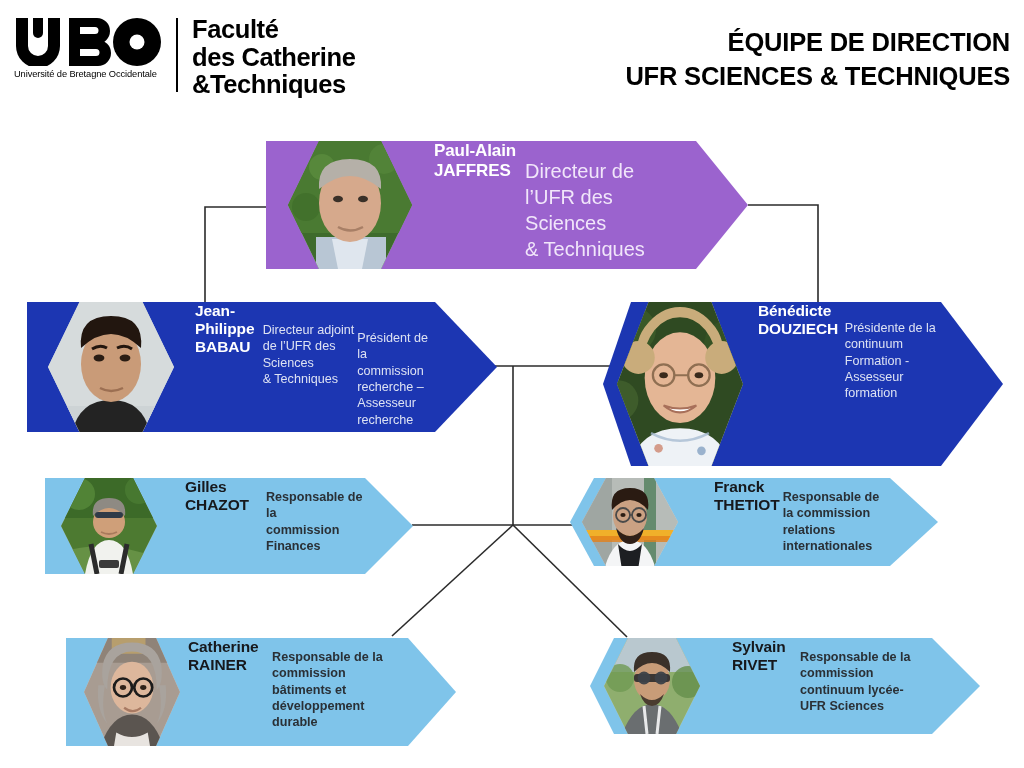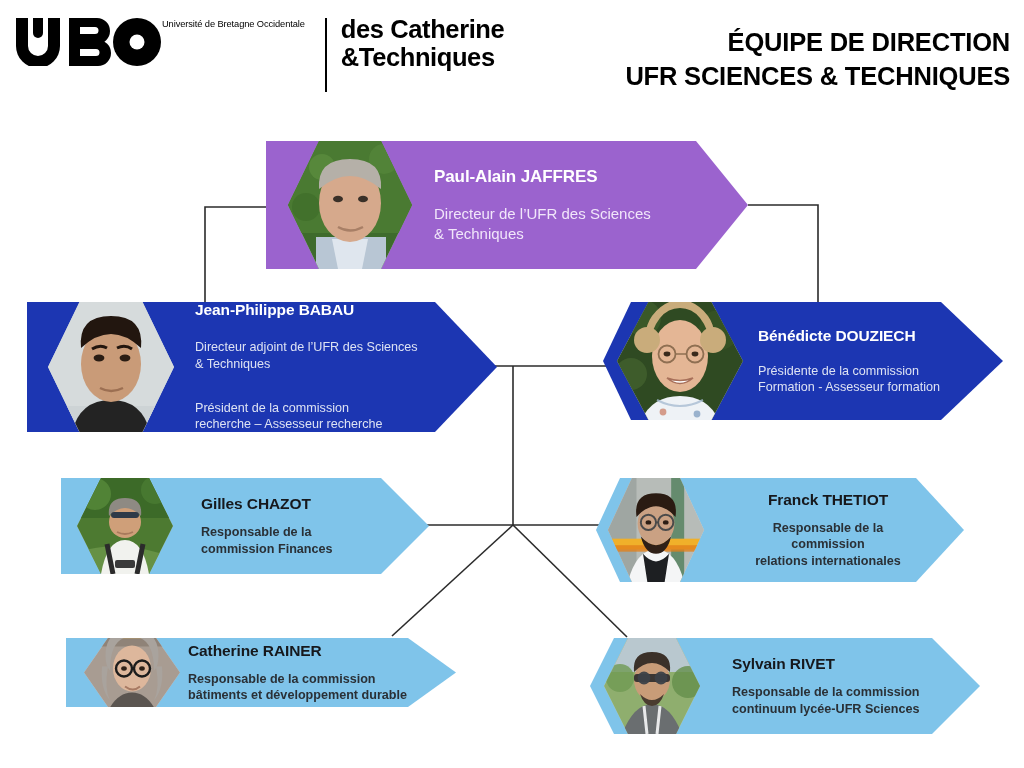--- a/index.html
+++ b/index.html
@@ -22,23 +22,23 @@
     width: 1024px; height: 118px;
   }
   #logo-block {
     position: absolute;
     left: 14px; top: 16px;
     display: flex;
     align-items: flex-start;
   }
   #ubo-mark {
     display: flex;
-    flex-direction: row;
+    flex-direction: column;
     align-items: flex-start;
-    padding-right: 20px;
+    padding-right: 14px;
   }
   #ubo-wordmark { display:block; }
   #ubo-tagline {
     font-size: 9.3px;
     font-weight: 400;
     color: #000;
     letter-spacing: -0.1px;
     margin-top: 3px;
     white-space: nowrap;
     font-family: "Liberation Sans", sans-serif;
@@ -95,37 +95,37 @@
     top: 0;
     height: 100%;
     clip-path: polygon(25% 0, 75% 0, 100% 50%, 75% 100%, 25% 100%, 0 50%);
     overflow: hidden;
     background: #cfd6db;
   }
   .card-text {
     position: absolute;
     top: 0; height: 100%;
     display: flex;
-    flex-direction: column;
+    flex-direction: row;
     justify-content: center;
   }
   .card-name {
     font-weight: bold;
     color: #ffffff;
     letter-spacing: -0.1px;
   }
   .card-role {
     color: #eceef5;
     line-height: 1.3;
   }
   .card-role + .card-role { margin-top: 0.85em; }
 
   
   .lvl1 .card-name { font-size: 17px; }
-  .lvl1 .card-role { font-size: 15px; color: #f1e6fa; }
+  .lvl1 .card-role { font-size: 20px; color: #f1e6fa; }
 
   
   .lvl2 .card-name { font-size: 15.5px; }
   .lvl2 .card-role { font-size: 12.6px; color: #dde2f3; }
 
   
   .lvl3 .card-name { font-size: 15.5px; color: #16181c; }
   .lvl3 .card-role { font-size: 12.6px; color: #2a3036; font-weight: bold; }
 </style>
 </head>
@@ -146,20 +146,21 @@
         <path d="M66 2 h17 a13 13 0 0 1 0 26 h-17 v-10 h15 a3.5 3.5 0 0 0 0 -7 h-15 Z" fill="#000"></path>
         <path d="M66 24 h18 a13 13 0 0 1 0 26 h-18 v-10 h16 a3.5 3.5 0 0 0 0 -7 h-16 Z" fill="#000"></path>
 
         <circle cx="123" cy="26" r="24" fill="#000"></circle>
         <circle cx="123" cy="26" r="7.5" fill="#fff"></circle>
       </svg>
       <div id="ubo-tagline">Université de Bretagne Occidentale</div>
     </div>
     <div id="logo-divider"></div>
     <div id="faculty-text">
+      <div>Faculté</div>
       <div>des Catherine</div>
       <div>&amp;Techniques</div>
     </div>
   </div>
 
   <div id="chart-title">
     <div>ÉQUIPE DE DIRECTION</div>
     <div>UFR SCIENCES &amp; TECHNIQUES</div>
   </div>
 </div>
@@ -225,21 +226,21 @@
   </div>
   <div class="card-text" style="left:168px; right:60px;">
     <div class="card-name">Jean-Philippe BABAU</div>
     <div class="card-role" style="margin-top:20px; white-space:pre-line;">Directeur adjoint de l’UFR des Sciences
 &amp; Techniques</div>
     <div class="card-role" style="white-space:pre-line;margin-top:28px;">Président de la commission
 recherche – Assesseur recherche</div>
   </div>
 </div>
 
-<div class="card lvl2" style="left:603px; top:302px; width:400px; height:118px;">
+<div class="card lvl2" style="left:603px; top:302px; width:400px; height:164px;">
   <div class="card-body" style="background:#1C36B2; clip-path:polygon(0 50%, 28px 0, calc(100% - 62px) 0, 100% 50%, calc(100% - 62px) 100%, 28px 100%);"></div>
   <div class="card-photo" style="left:14px; width:126px;">
     <svg width="100%" height="100%" viewBox="0 0 126 130" preserveAspectRatio="xMidYMid slice">
       <rect width="126" height="130" fill="#2f4a22"></rect>
       <circle cx="26" cy="22" r="18" fill="#3d5c2b" opacity=".8"></circle>
       <circle cx="102" cy="34" r="20" fill="#375426" opacity=".8"></circle>
       <circle cx="14" cy="78" r="16" fill="#44642f" opacity=".7"></circle>
       <path d="M22 130 q10 -30 41 -30 q31 0 41 30 Z" fill="#eef2f6"></path>
       <path d="M40 104 q23 12 46 0" stroke="#a8bcd2" stroke-width="2" fill="none" opacity=".8"></path>
       <circle cx="46" cy="116" r="3.4" fill="#cf8d78" opacity=".85"></circle>
@@ -251,26 +252,26 @@
       <circle cx="50" cy="58" r="8.5" fill="none" stroke="#8f6f52" stroke-width="1.8"></circle>
       <circle cx="78" cy="58" r="8.5" fill="none" stroke="#8f6f52" stroke-width="1.8"></circle>
       <line x1="58.5" y1="58" x2="69.5" y2="58" stroke="#8f6f52" stroke-width="1.6"></line>
       <ellipse cx="50" cy="58" rx="3.4" ry="2.4" fill="#3a2a1c"></ellipse>
       <ellipse cx="78" cy="58" rx="3.4" ry="2.4" fill="#3a2a1c"></ellipse>
       <path d="M50 82 q13 11 26 0 q-13 5 -26 0 Z" fill="#ffffff" stroke="#a8705a" stroke-width="1.6"></path>
     </svg>
   </div>
   <div class="card-text" style="left:155px; right:58px;">
     <div class="card-name">Bénédicte DOUZIECH</div>
-    <div class="card-role" style="margin-top:18px; white-space:pre-line;">Présidente de la commission
+    <div class="card-role" style="margin-top:18px; white-space:pre-line;">Présidente de la continuum
 Formation - Assesseur formation</div>
   </div>
 </div>
 
-<div class="card lvl3" style="left:61px; top:478px; width:368px; height:96px;">
+<div class="card lvl3" style="left:45px; top:478px; width:368px; height:96px;">
   <div class="card-body" style="background:#7FC4EA; clip-path:polygon(0 0, calc(100% - 48px) 0, 100% 50%, calc(100% - 48px) 100%, 0 100%);"></div>
   <div class="card-photo" style="left:16px; width:96px;">
     <svg width="100%" height="100%" viewBox="0 0 96 96" preserveAspectRatio="xMidYMid slice">
       <rect width="96" height="96" fill="#4d7a31"></rect>
       <rect y="0" width="96" height="40" fill="#3c6a28"></rect>
       <circle cx="18" cy="16" r="16" fill="#56893a" opacity=".8"></circle>
       <circle cx="78" cy="12" r="14" fill="#4a7c32" opacity=".8"></circle>
       <path d="M0 74 q48 -14 96 6 v16 H0 Z" fill="#6f9a4c" opacity=".75"></path>
       <path d="M24 96 q6 -34 24 -34 q18 0 24 34 Z" fill="#f1f2ee"></path>
       <path d="M30 66 l6 30 M66 66 l-6 30" stroke="#2b2b2b" stroke-width="5" fill="none"></path>
@@ -281,21 +282,21 @@
       <path d="M40 54 q8 4 16 0" stroke="#a87a5c" stroke-width="1.8" fill="none"></path>
     </svg>
   </div>
   <div class="card-text" style="left:140px; right:50px;">
     <div class="card-name">Gilles CHAZOT</div>
     <div class="card-role" style="margin-top:11px; white-space:pre-line;">Responsable de la
 commission Finances</div>
   </div>
 </div>
 
-<div class="card lvl3" style="left:596px; top:478px; width:368px; height:104px;text-align:center;">
+<div class="card lvl3" style="left:570px; top:478px; width:368px; height:88px;">
   <div class="card-body" style="background:#7FC4EA; clip-path:polygon(0 50%, 24px 0, calc(100% - 48px) 0, 100% 50%, calc(100% - 48px) 100%, 24px 100%);"></div>
   <div class="card-photo" style="left:12px; width:96px;">
     <svg width="100%" height="100%" viewBox="0 0 96 96" preserveAspectRatio="xMidYMid slice">
       <rect width="96" height="96" fill="#b7bcb8"></rect>
       <rect x="0" y="0" width="30" height="96" fill="#9fa6a2"></rect>
       <rect x="62" y="0" width="12" height="96" fill="#2f6a3c" opacity=".6"></rect>
       <rect x="0" y="56" width="96" height="10" fill="#f0b02a"></rect>
       <rect x="0" y="62" width="96" height="6" fill="#e2811c" opacity=".8"></rect>
       <path d="M22 96 q8 -30 26 -30 q18 0 26 30 Z" fill="#f4f5f6"></path>
       <path d="M36 70 q12 14 24 0 l-4 26 h-16 Z" fill="#1d1f22"></path>
@@ -309,21 +310,21 @@
       <ellipse cx="57" cy="41" rx="2.6" ry="2" fill="#2b1d14"></ellipse>
     </svg>
   </div>
   <div class="card-text" style="left:144px; right:48px;">
     <div class="card-name">Franck THETIOT</div>
     <div class="card-role" style="margin-top:11px; white-space:pre-line;">Responsable de la commission
 relations internationales</div>
   </div>
 </div>
 
-<div class="card lvl3" style="left:66px; top:638px; width:390px; height:69px;">
+<div class="card lvl3" style="left:66px; top:638px; width:390px; height:108px;">
   <div class="card-body" style="background:#7FC4EA; clip-path:polygon(0 0, calc(100% - 48px) 0, 100% 50%, calc(100% - 48px) 100%, 0 100%);"></div>
   <div class="card-photo" style="left:18px; width:96px;">
     <svg width="100%" height="100%" viewBox="0 0 96 96" preserveAspectRatio="xMidYMid slice">
       <rect width="96" height="96" fill="#a89c92"></rect>
       <rect x="0" y="0" width="96" height="22" fill="#8f8378"></rect>
       <rect x="30" y="0" width="30" height="14" fill="#c0a56a" opacity=".8"></rect>
       <path d="M20 96 q10 -28 28 -28 q18 0 28 28 Z" fill="#5b5550"></path>
       <path d="M34 84 q14 8 28 0 l2 12 H32 Z" fill="#e8e4e0"></path>
       <ellipse cx="48" cy="44" rx="19" ry="23" fill="#ddb79c"></ellipse>
       <path d="M26 46 q0 -34 22 -34 q22 0 22 34 q6 -6 4 -22 q-4 -20 -26 -20 q-22 0 -26 20 q-2 16 4 22 Z" fill="#a9a39d"></path>

